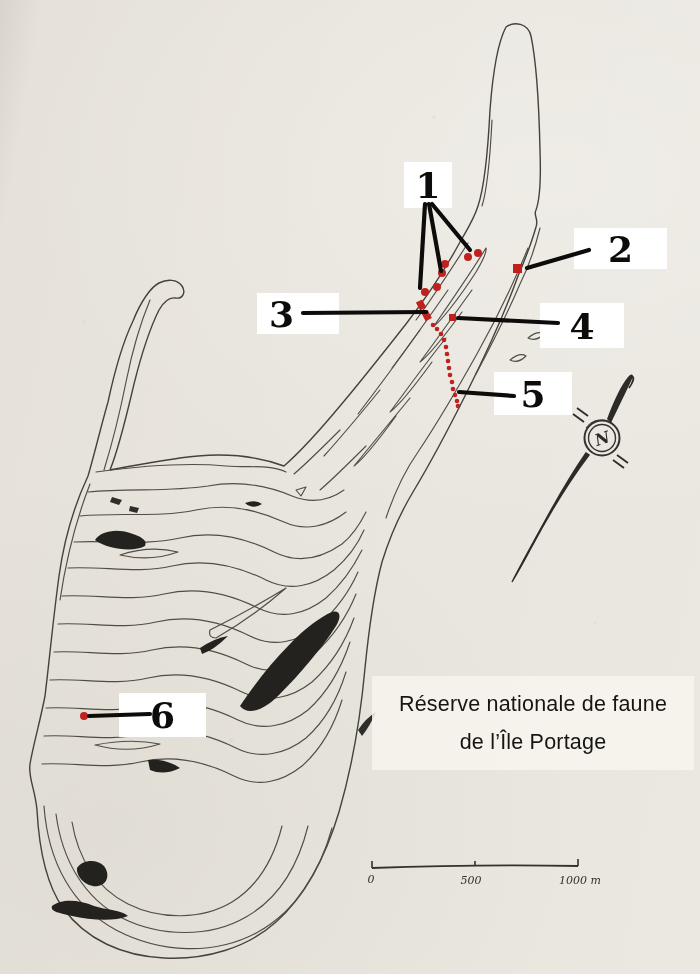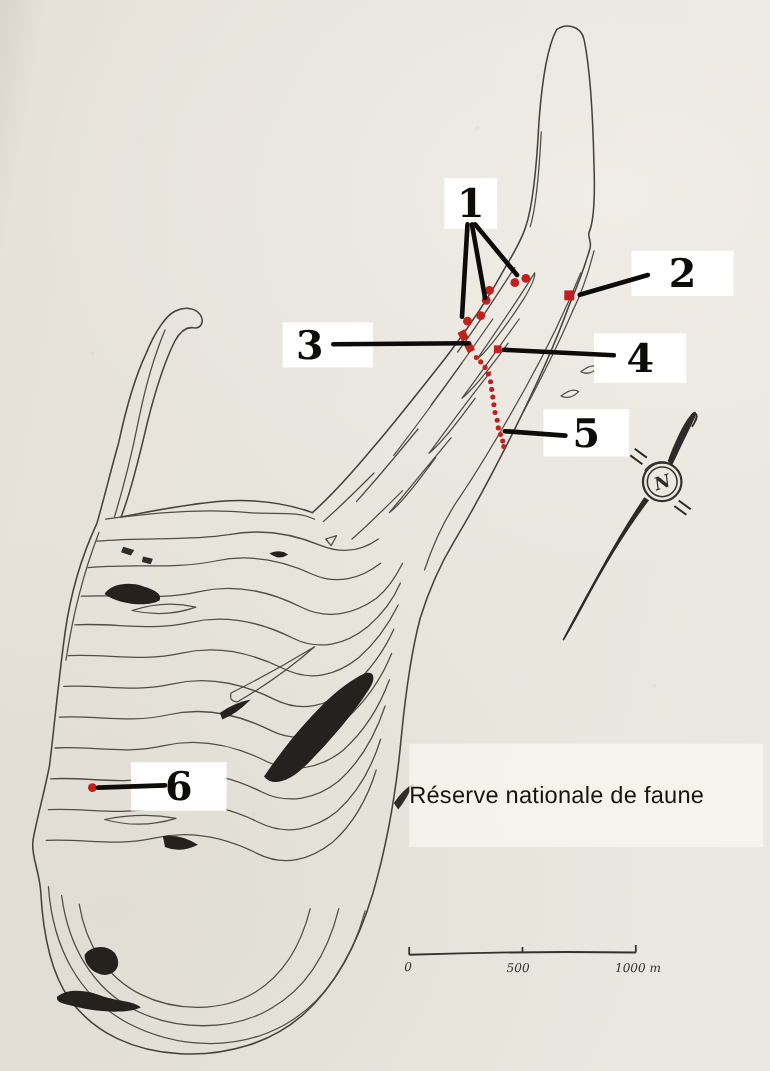--- a/index.html
+++ b/index.html
@@ -25,21 +25,21 @@
     position:absolute;z-index:2;background:#ffffff;
     display:flex;align-items:center;justify-content:center;
     font-family:"DejaVu Serif","Liberation Serif",serif;
     font-weight:700;font-size:36px;color:#0d0c0a;line-height:1;
     box-sizing:border-box;
   }
   #overlay-svg{z-index:3;pointer-events:none;}
   .title-panel{
     position:absolute;z-index:2;left:372px;top:676px;width:322px;height:94px;
     background:rgba(247,244,237,.85);
-    display:flex;flex-direction:column;justify-content:center;
+    display:flex;flex-direction:column;align-items:center;justify-content:center;
     gap:13px;color:#171512;font-size:21.5px;letter-spacing:.2px;
   }
   .scale-text{font-family:"DejaVu Serif",serif;font-style:italic;font-size:11px;fill:#34322d;}
   .compass-n{font-family:"DejaVu Serif",serif;font-style:italic;font-weight:700;font-size:16px;fill:#2c2b28;}
   .coast{fill:none;stroke:#45423c;stroke-width:1.4;stroke-linejoin:round;stroke-linecap:round;}
   .ridge{fill:none;stroke:#504d46;stroke-width:1.15;stroke-linejoin:round;stroke-linecap:round;}
   .lake{fill:#23221e;stroke:none;}
   .ink{fill:#2e2d2a;stroke:none;}
 </style>
 </head>
@@ -184,20 +184,21 @@
     </div>
   <div class="map-label" style="left: 494px; top: 372px; width: 78px; height: 43px;">
       <span>5</span>
     </div>
   <div class="map-label" style="left: 119px; top: 693px; width: 87px; height: 44px;">
       <span>6</span>
     </div>
 
   <div class="title-panel">
     <div>Réserve nationale de faune</div>
+    <div>de l’Île Portage</div>
   </div>
 
   <svg id="overlay-svg" width="700" height="974" viewBox="0 0 700 974">
     <g id="leader-layer">
         <line x1="425" y1="204" x2="420" y2="288" stroke="#0d0c0a" stroke-width="4.2" stroke-linecap="round"></line>
         <line x1="429" y1="204" x2="441" y2="271" stroke="#0d0c0a" stroke-width="4.2" stroke-linecap="round"></line>
         <line x1="432" y1="204" x2="470" y2="250" stroke="#0d0c0a" stroke-width="4.2" stroke-linecap="round"></line>
         <line x1="589" y1="250" x2="527" y2="268" stroke="#0d0c0a" stroke-width="4.2" stroke-linecap="round"></line>
         <line x1="303" y1="313" x2="426" y2="312" stroke="#0d0c0a" stroke-width="4.2" stroke-linecap="round"></line>
         <line x1="558" y1="323" x2="458" y2="318" stroke="#0d0c0a" stroke-width="4.2" stroke-linecap="round"></line>

